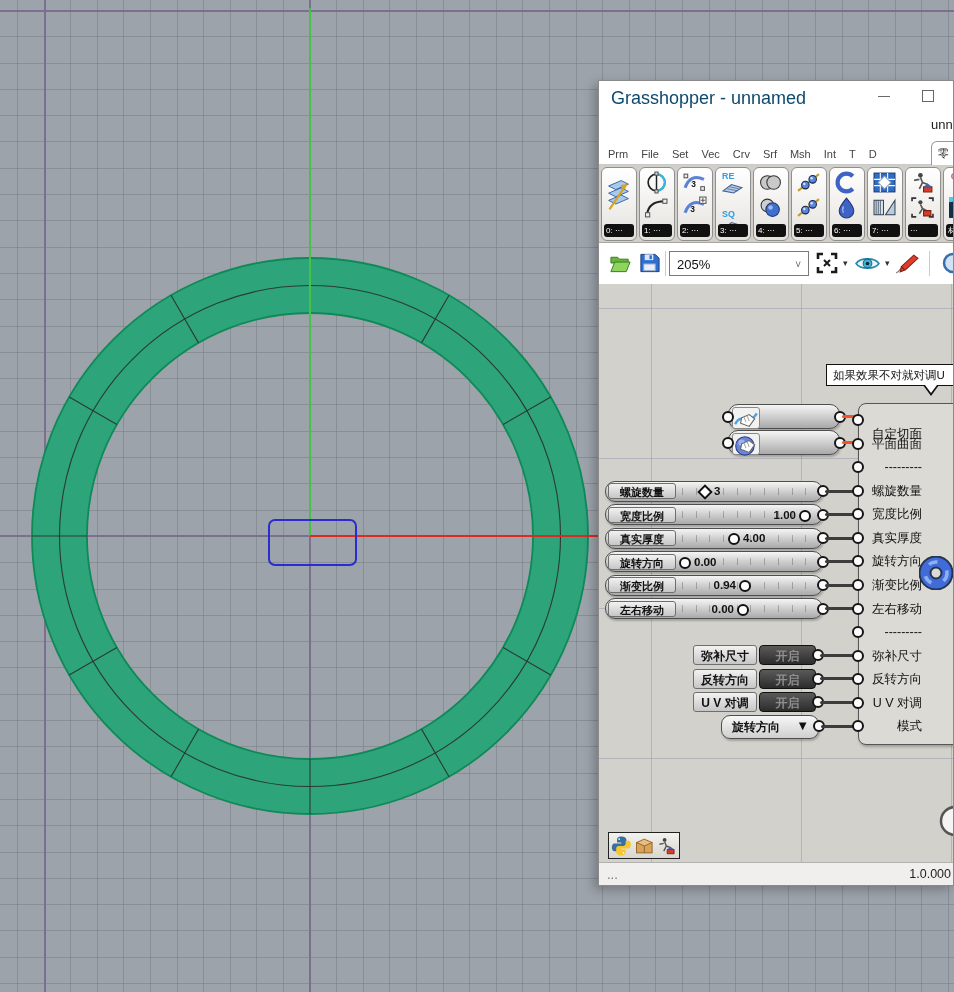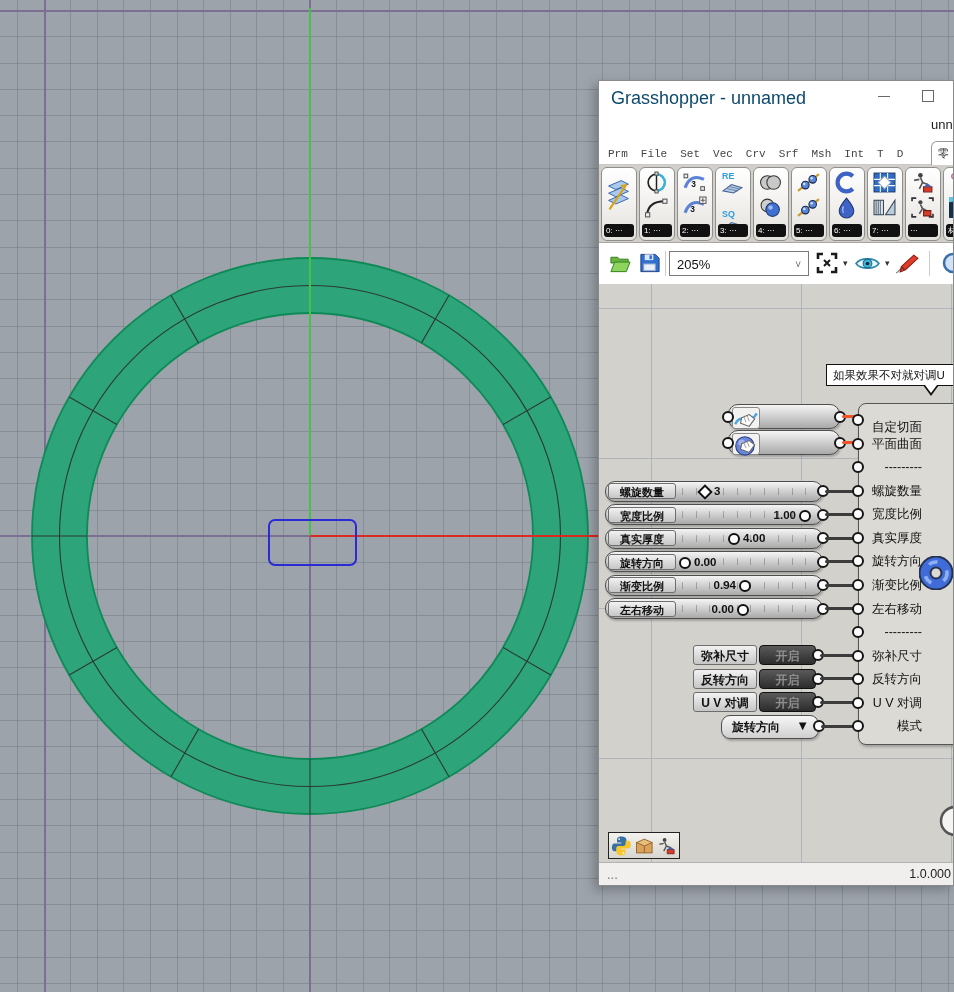--- a/index.html
+++ b/index.html
@@ -21,21 +21,21 @@
       box-shadow:-4px 4px 10px rgba(0,0,0,.25);}
   #titlebar{left:0;top:0;right:0;height:30px;background:#fff;}
   #gh-title{left:12px;top:7px;font-size:18px;color:#0c4a6e;white-space:nowrap;}
   .winbtn{top:6px;width:26px;height:18px;text-align:center;color:#555;font-size:12px;line-height:18px;}
   #btn-max span{display:inline-block;width:10px;height:10px;border:1.4px solid #666;margin-top:3px;}
   #menubar{left:0;top:30px;right:0;height:28px;background:#fff;display:flex;gap:25px;
            padding-left:14px;align-items:center;font-size:13px;color:#1c1c1c;}
   .menu-item{white-space:nowrap;}
   #doc-label{left:332px;top:36px;font-size:13px;color:#1c1c1c;white-space:nowrap;}
   #tabrow{left:0;top:58px;right:0;height:26px;background:#fff;display:flex;gap:13px;
-          padding-left:9px;align-items:flex-end;font-family:Liberation Mono, monospace;
+          padding-left:9px;align-items:flex-end;font-family:Liberation Sans, sans-serif;
           font-size:11px;color:#444;border-bottom:1px solid #c9c9c9;box-sizing:border-box;}
   .gh-tab{padding-bottom:4px;white-space:nowrap;}
   #partial-tab{left:332px;top:60px;width:34px;height:24px;background:#fff;border:1px solid #999;
                border-bottom:none;border-radius:6px 6px 0 0;font-size:11px;color:#333;
                padding:4px 0 0 6px;box-sizing:border-box;}
   #palette{left:0;top:84px;right:0;height:78px;background:#d2cfc9;display:flex;gap:2px;
            padding:2px;box-sizing:border-box;border-bottom:1px solid #a9a6a0;}
   .pal-group{width:34px;height:72px;background:linear-gradient(#ffffff,#e4e2dd);
              border:1px solid #8f8f8f;border-radius:6px;position:relative;flex:none;}
   .pal-slot{position:absolute;left:3px;width:27px;height:23px;}
@@ -409,21 +409,21 @@
       <div class="abs toggle" style="left: 160px; top: 408px; width: 57px; height: 20px; line-height: 20px;">开启</div>
       <div class="abs port" style="left: 219px; top: 418px;"></div>
       <div class="abs wire" style="left: 221px; top: 416.5px; width: 38px; height: 3px; background: rgb(60, 60, 60);"></div>
       <div class="abs" id="dropdown" style="left: 122px; top: 431px; width: 96px; height: 22px;">
         <div class="dd-label">旋转方向</div>
         <div class="dd-arrow">▼</div>
       </div>
       <div class="abs port" style="left: 220px; top: 442px;"></div>
       <div class="abs wire" style="left: 222px; top: 440.5px; width: 37px; height: 3px; background: rgb(60, 60, 60);"></div>
       <div class="abs" id="panel" style="left: 259px; top: 119px; width: 130px; height: 342px;">
-        <div class="prow" style="top: 12px;">自定切面</div>
+        <div class="prow" style="top: 19px;">自定切面</div>
         <div class="prow" style="top: 28.57px;">平面曲面</div>
         <div class="prow" style="top: 52.14px;">---------</div>
         <div class="prow" style="top: 75.71px;">螺旋数量</div>
         <div class="prow" style="top: 99.28px;">宽度比例</div>
         <div class="prow" style="top: 122.85px;">真实厚度</div>
         <div class="prow" style="top: 146.42px;">旋转方向</div>
         <div class="prow" style="top: 169.99px;">渐变比例</div>
         <div class="prow" style="top: 193.56px;">左右移动</div>
         <div class="prow" style="top: 217.13px;">---------</div>
         <div class="prow" style="top: 240.7px;">弥补尺寸</div>

